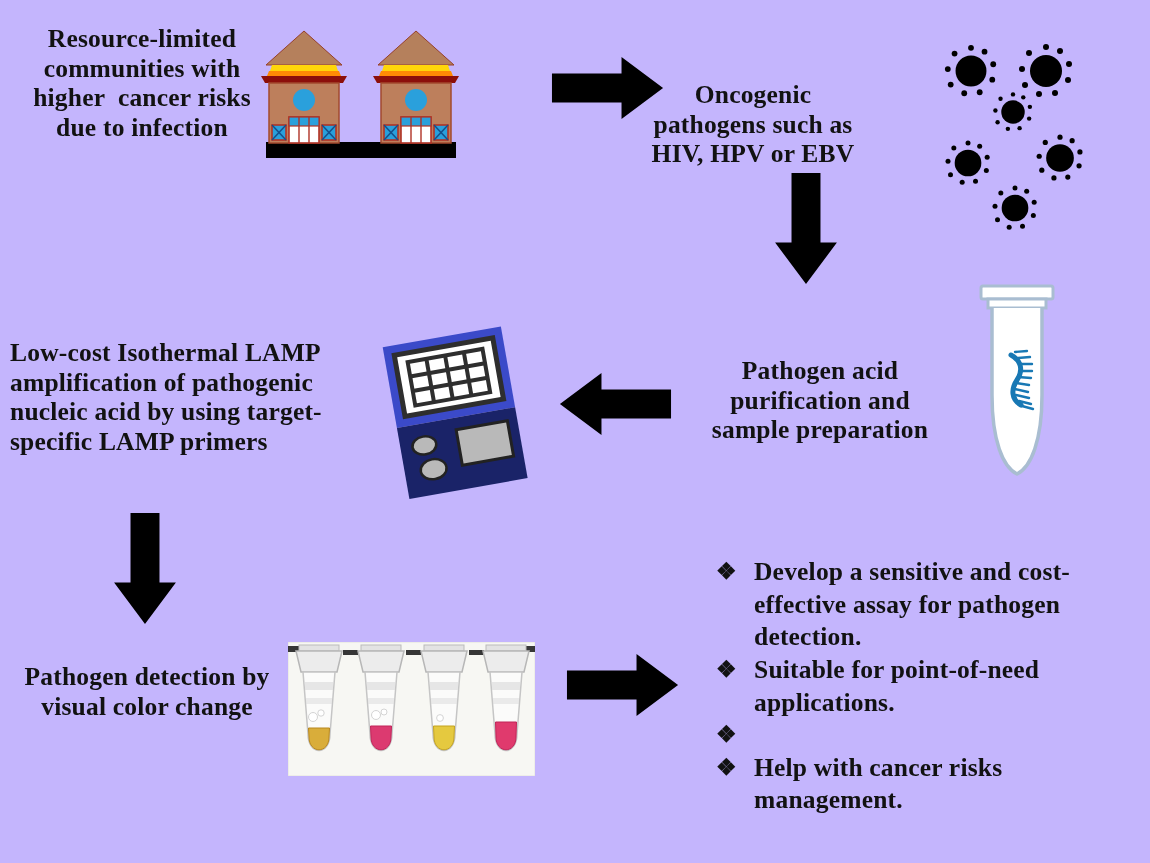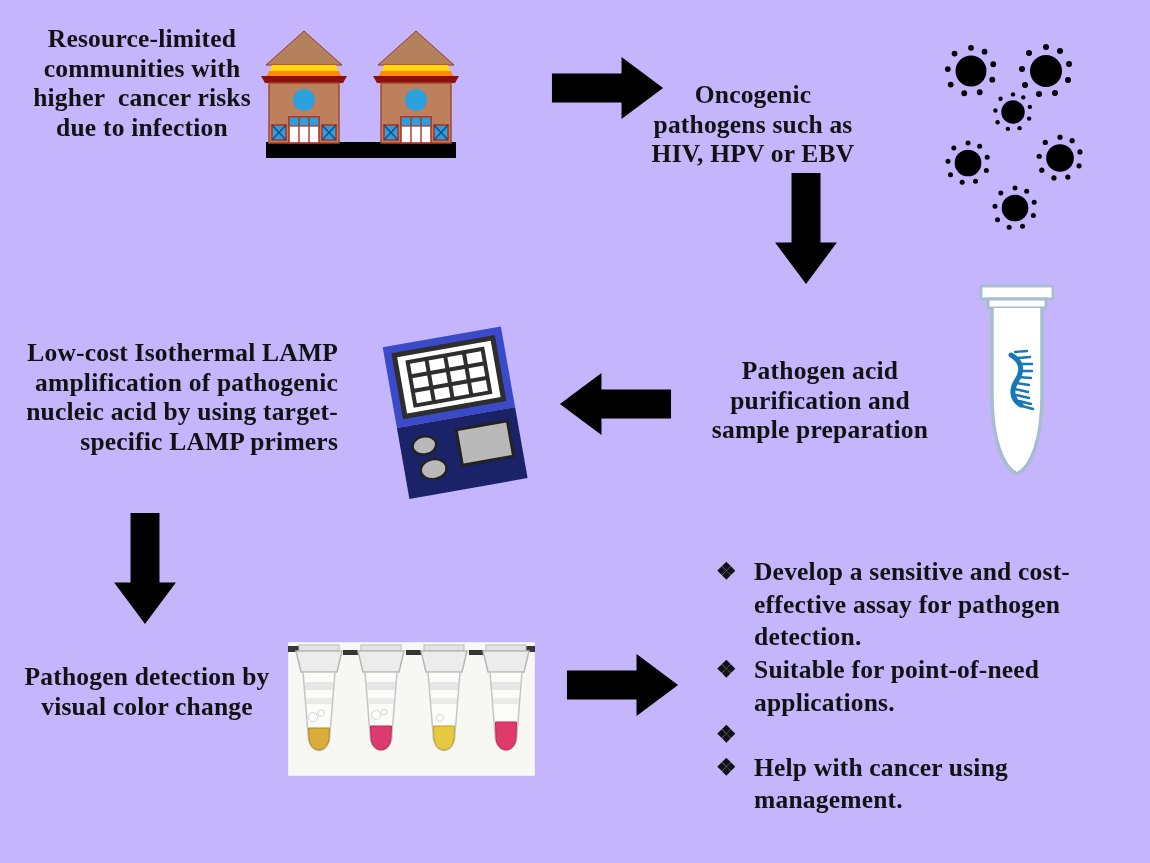--- a/index.html
+++ b/index.html
@@ -7,21 +7,21 @@
     position:relative;width:1150px;height:863px;background:#c4b5fd;
     font-family:"Liberation Serif","DejaVu Serif",serif;
     color:var(--text-black,#111);
     overflow:hidden;
   }
   .lbl{
     position:absolute;font-weight:bold;font-size:25.5px;line-height:1.16;
     white-space:pre-wrap;letter-spacing:.2px;
   }
   .center{text-align:center;}
-  .right{text-align:right;}
+  .right{text-align:left;}
   .lbl-communities{left:22px;top:24px;width:240px;}
   .lbl-pathogens{left:648px;top:40px;width:210px;margin-top:40px;}
   .lbl-nucleic{left:688px;top:356px;width:264px;}
   .lbl-lamp{left:10px;top:338px;width:328px;}
   .lbl-detection{left:10px;top:662px;width:274px;}
 
   .arrow{position:absolute;}
   .arrow-r1{left:551px;top:55px;}
   .arrow-d1{left:749px;top:196px;transform:rotate(90deg);}
   .arrow-l1{left:558px;top:371px;transform:scaleX(-1);}
@@ -287,18 +287,18 @@
     <li>
       <span class="glyph">❖</span>
       <span class="itext">Suitable for point-of-need
 applications.</span>
     </li>
     <li>
       <span class="glyph">❖</span>
     </li>
     <li>
       <span class="glyph">❖</span>
-      <span class="itext">Help with cancer using
+      <span class="itext">Help with cancer risks
 management.</span>
     </li>
   </ul>
 
 </div>
 
 </body></html>

